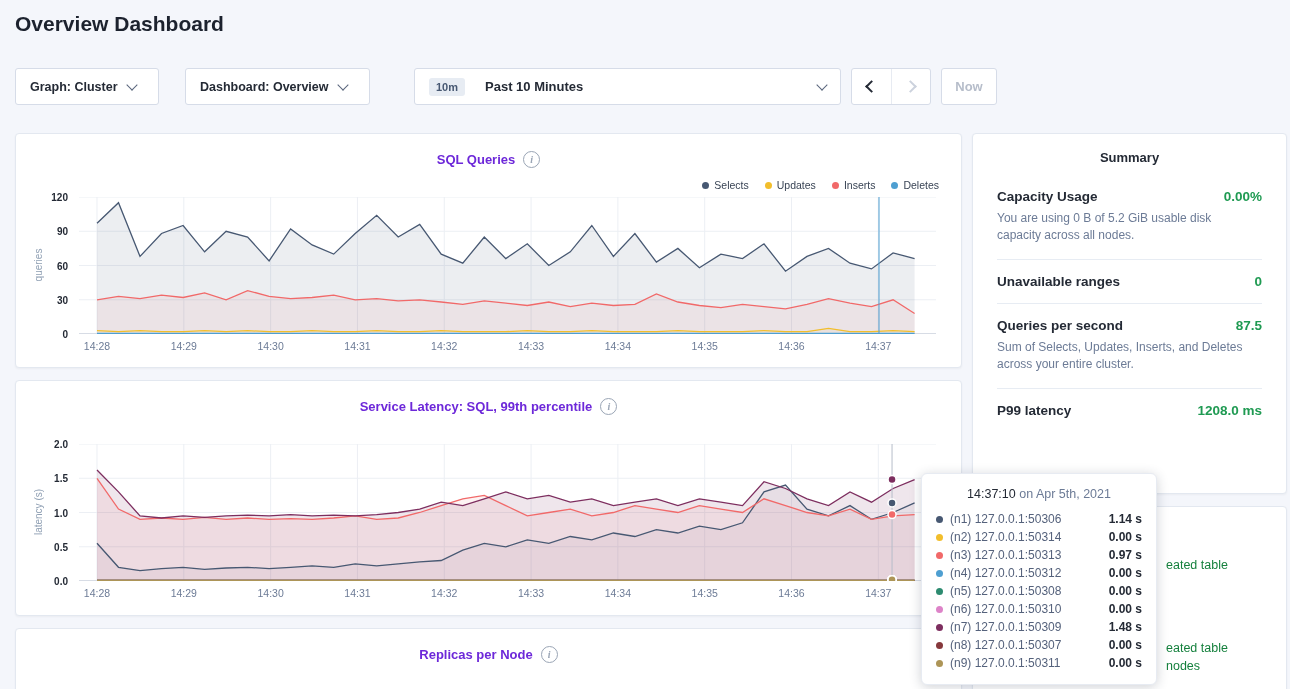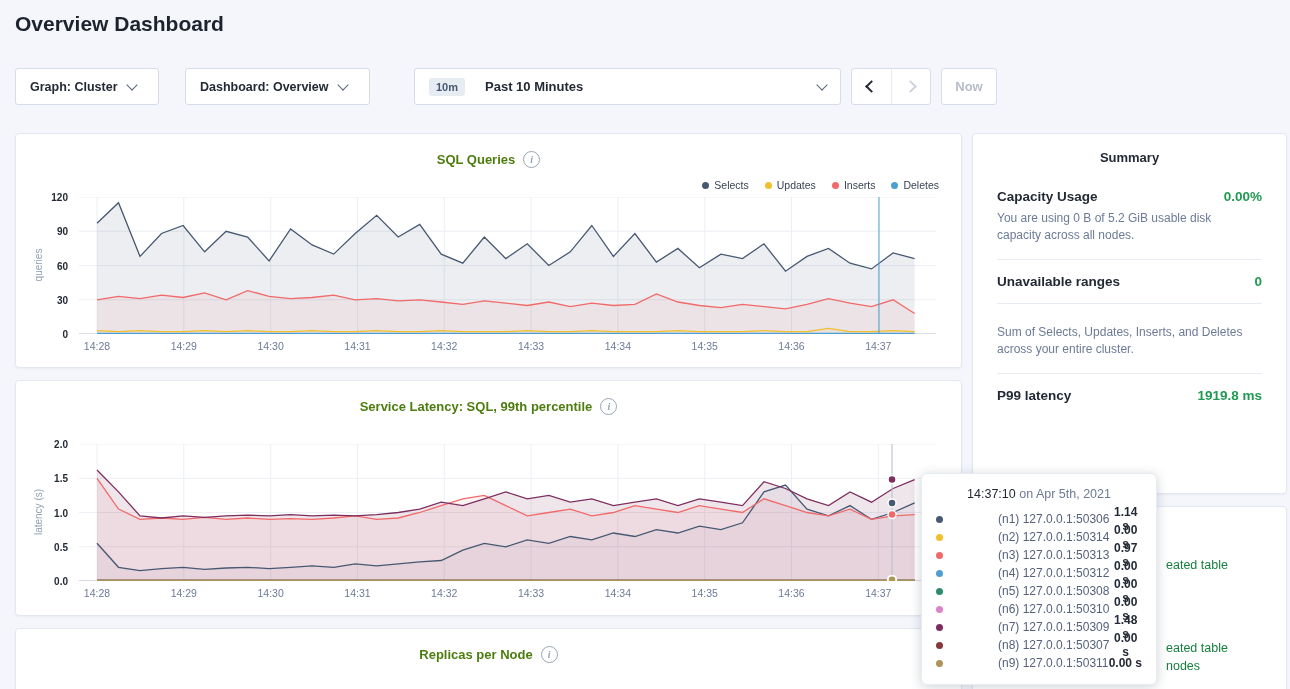--- a/index.html
+++ b/index.html
@@ -27,21 +27,21 @@
   .arrow-btn + .arrow-btn{border-left:1px solid #e7ebf2;}
   .now-btn{left:941px;width:56px;justify-content:center;color:#b6bdca;font-weight:600;font-size:13px;}
 
   
   .card{position:absolute;background:#fff;border:1px solid #e3e8f0;border-radius:4px;
         box-shadow:0 1px 2px rgba(50,60,80,0.05);box-sizing:border-box;}
   .sql-card{left:15px;top:133px;width:947px;height:235px;}
   .lat-card{left:15px;top:380px;width:947px;height:236px;}
   .rep-card{left:15px;top:628px;width:947px;height:130px;}
   .chart-title{display:flex;justify-content:center;align-items:center;gap:8px;padding-top:17px;
-        font-size:13px;font-weight:700;color:#4d7c0f;}
+        font-size:13px;font-weight:700;color:#6d28d9;}
   .info{width:15px;height:15px;border:1px solid #9aa5b5;border-radius:50%;color:#9aa5b5;font-size:10px;
         display:inline-flex;align-items:center;justify-content:center;font-family:"Liberation Serif",serif;
         font-style:italic;cursor:pointer;}
   .info::after{content:"i";}
   .legend{position:absolute;right:22px;top:45px;display:flex;gap:16px;align-items:center;}
   .lg-item{font-size:10.5px;color:#394455;display:inline-flex;align-items:center;cursor:pointer;}
   .lg-dot{width:7px;height:7px;border-radius:50%;display:inline-block;margin-right:5px;}
   .ylab{position:absolute;left:22px;top:131px;transform:translate(-50%,-50%) rotate(-90deg);
         font-size:10px;color:#90a0b4;white-space:nowrap;}
   .yticks{position:absolute;left:0;top:63px;width:58px;height:137px;}
@@ -68,21 +68,21 @@
   .ev0{top:51px;}.ev1{top:134px;}.ev2{top:152px;}
 
   
   .tooltip{position:absolute;left:921px;top:473px;width:236px;background:#fff;border:1px solid #e7ebf2;
         border-radius:6px;box-shadow:0 2px 12px rgba(40,50,70,0.22);padding:13px 14px 12px;z-index:20;
         box-sizing:border-box;text-align:center;}
   .tt-head{font-size:12.5px;color:#242a35;margin-bottom:9px;}
   .tt-date{color:#6c7b96;}
   .tt-row{display:flex;align-items:center;height:18px;font-size:12px;}
   .tt-dot{width:7px;height:7px;border-radius:50%;margin-right:7px;flex:none;}
-  .tt-name{color:#55627c;white-space:nowrap;margin-left:48px;}
+  .tt-name{color:#55627c;white-space:nowrap;}
   .tt-val{margin-left:auto;font-weight:700;color:#242a35;}
 </style>
 </head>
 <body>
 
 <div>
 
   <h1 class="page-title">Overview Dashboard</h1>
 
   <div class="btn dd-graph">
@@ -268,26 +268,30 @@
       </div>
       <div class="sum-desc">You are using 0 B of 5.2 GiB usable disk capacity across all nodes.</div>
     </div>
     <div class="sum-row">
       <div class="sum-head">
         <span class="sum-label">Unavailable ranges</span>
         <span class="sum-value">0</span>
       </div>
     </div>
     <div class="sum-row">
+      <div class="sum-head">
+        <span class="sum-label">Queries per second</span>
+        <span class="sum-value">87.5</span>
+      </div>
       <div class="sum-desc">Sum of Selects, Updates, Inserts, and Deletes across your entire cluster.</div>
     </div>
     <div class="sum-row">
       <div class="sum-head">
         <span class="sum-label">P99 latency</span>
-        <span class="sum-value">1919.8 ms</span>
+        <span class="sum-value">1208.0 ms</span>
       </div>
     </div>
   </div>
 
   <div class="card ev-card">
       <div class="ev-frag ev0">eated table</div>
       <div class="ev-frag ev1">eated table</div>
       <div class="ev-frag ev2">nodes</div>
     </div>
 

